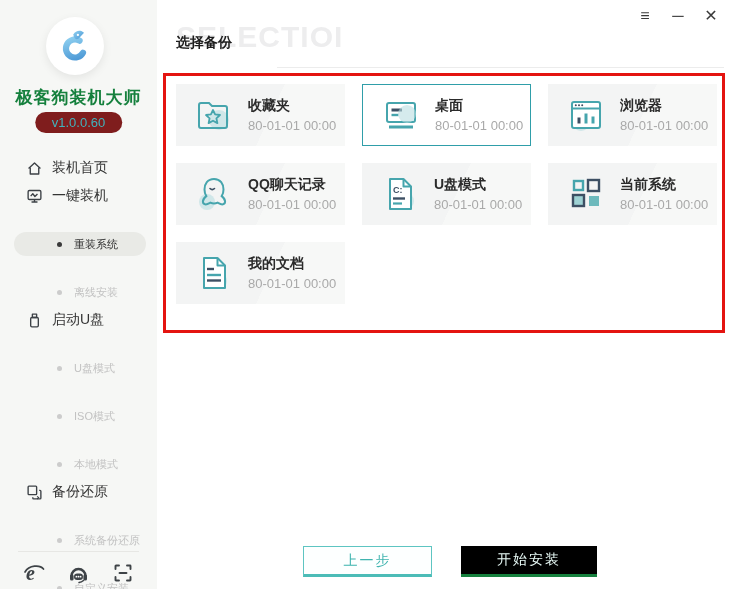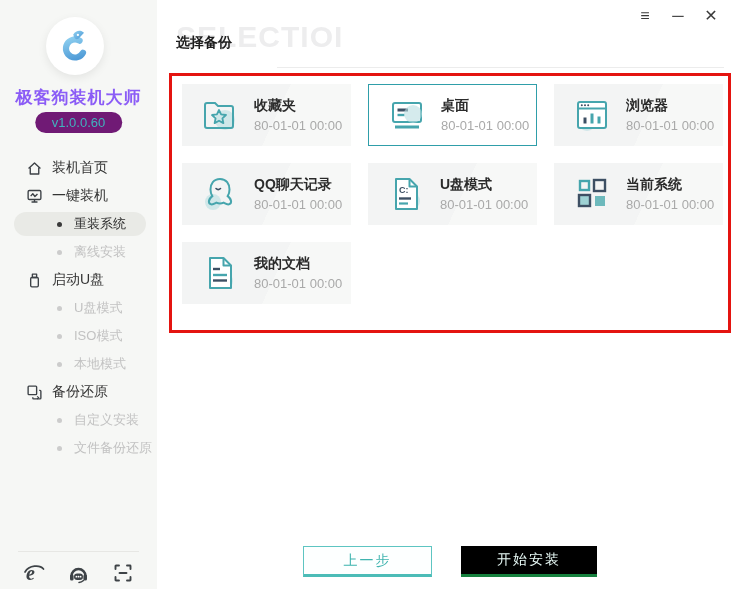--- a/index.html
+++ b/index.html
@@ -4,50 +4,50 @@
 <style>
   html,body{margin:0;padding:0;background:#dcdcdc;}
   .app{position:relative;width:734px;height:589px;background:#ffffff;overflow:hidden;
        font-family:"Liberation Sans","DejaVu Sans",sans-serif;-webkit-font-smoothing:antialiased;}
 
   
   .sidebar{position:absolute;left:0;top:0;width:157px;height:589px;background:#f6f7f5;}
   .logo-wrap{position:absolute;left:46px;top:17px;width:58px;height:58px;border-radius:50%;
              background:#fff;box-shadow:0 3px 10px rgba(0,0,0,.08);display:flex;align-items:center;justify-content:center;}
   .app-name{position:absolute;left:0;top:86px;width:157px;text-align:center;
-            font-size:17px;font-weight:bold;color:#8b5cf6;letter-spacing:1px;}
+            font-size:17px;font-weight:bold;color:#15803d;letter-spacing:1px;}
   .version-pill{position:absolute;left:50%;transform:translateX(-50%);top:112px;
-                background:#701a75;color:#40b4bd;font-size:13px;border-radius:11px;
+                background:#7f1d1d;color:#40b4bd;font-size:13px;border-radius:11px;
                 padding:3px 17px;white-space:nowrap;}
   .menu{position:absolute;left:0;top:154px;width:157px;}
   .mi{height:28px;display:flex;align-items:center;position:relative;cursor:default;}
   .mi.top{padding-left:26px;gap:9px;font-size:14px;color:#343434;}
   .mi.top svg{flex:0 0 auto;}
-  .mi.sub{padding-left:57px;gap:12px;font-size:13px;color:#c2c2c2;}
+  .mi.sub{padding-left:57px;gap:12px;font-size:11px;color:#c2c2c2;margin-top:20px;}
   .mi.sub .dot{width:5px;height:5px;border-radius:50%;background:#cccccc;flex:0 0 auto;z-index:1;}
   .mi.sub span{z-index:1;}
   .mi.sub.active{color:#2d2d2d;}
   .mi.sub.active .dot{background:#3a3a3a;}
   .mi.sub.active::before{content:"";position:absolute;left:14px;right:11px;top:2px;bottom:2px;
                          background:#e9eae6;border-radius:13px;}
   .side-divider{position:absolute;left:18px;right:18px;top:551px;height:1px;background:#e7e7e4;}
   .side-foot{position:absolute;left:0;top:562px;width:157px;display:flex;justify-content:space-evenly;align-items:center;}
   .side-foot .fico{width:22px;height:22px;display:flex;align-items:center;justify-content:center;cursor:pointer;}
 
   
   .main{position:absolute;left:157px;top:0;right:0;bottom:0;background:#fff;}
   .win-controls{position:absolute;top:7px;right:14px;display:flex;gap:15px;align-items:center;color:#3a3a3a;}
   .win-controls .wc{width:18px;height:18px;display:flex;align-items:center;justify-content:center;
                     font-size:16px;cursor:pointer;line-height:1;}
   .watermark{position:absolute;left:19px;top:20px;font-size:30px;font-weight:bold;color:#ededee;
              letter-spacing:1px;user-select:none;}
   .page-title{position:absolute;left:19px;top:34px;font-size:14px;font-weight:bold;color:#1d1d1d;z-index:1;}
   .title-rule{position:absolute;left:120px;right:10px;top:67px;height:1px;background:#ececec;}
 
-  .red-box{position:absolute;left:12px;top:73px;width:562px;height:260px;box-sizing:border-box;
+  .red-box{position:absolute;left:6px;top:73px;width:562px;height:260px;box-sizing:border-box;
            border:3px solid #e41410;}
   .cards{position:absolute;left:10px;top:8px;width:541px;display:flex;flex-wrap:wrap;gap:17px;}
   .card{box-sizing:border-box;width:169px;height:62px;display:flex;align-items:center;
         padding-left:16px;background:linear-gradient(115deg,#f3f4f4 55%,#f7f8f7 55%);cursor:pointer;}
   .card.selected{background:#fff;border:1px solid #2f9ea9;}
   .card .cicon{width:44px;height:44px;flex:0 0 auto;}
   .card .ctxt{margin-left:12px;display:flex;flex-direction:column;justify-content:center;}
   .card .ctitle{font-size:14px;font-weight:600;color:#2b2b2b;line-height:1.15;}
   .card .ctime{font-size:13px;color:#a9a9a9;margin-top:4px;}
 
@@ -126,20 +126,24 @@
       <div class="mi top">
         <svg width="17" height="17" viewBox="0 0 20 20" fill="none" stroke="#3c4146" stroke-width="1.6" stroke-linejoin="round">
           <rect x="2.5" y="2.5" width="10" height="10" rx="1"></rect>
           <path d="M15.5 7.5 h1 q1 0 1 1 V16.5 q0 1 -1 1 H9 q-1 0-1-1 v-1"></path>
           <path d="M13 14.5 l2 1.6 -2 1.6" stroke-width="1.3"></path>
         </svg>
         <span>备份还原</span>
       </div>
       <div class="mi sub">
         <span class="dot"></span>
+        <span>系统备份还原</span>
+      </div>
+      <div class="mi sub">
+        <span class="dot"></span>
         <span>自定义安装</span>
       </div>
       <div class="mi sub">
         <span class="dot"></span>
         <span>文件备份还原</span>
       </div>
     </div>
 
     <div class="side-divider"></div>
     <div class="side-foot">

